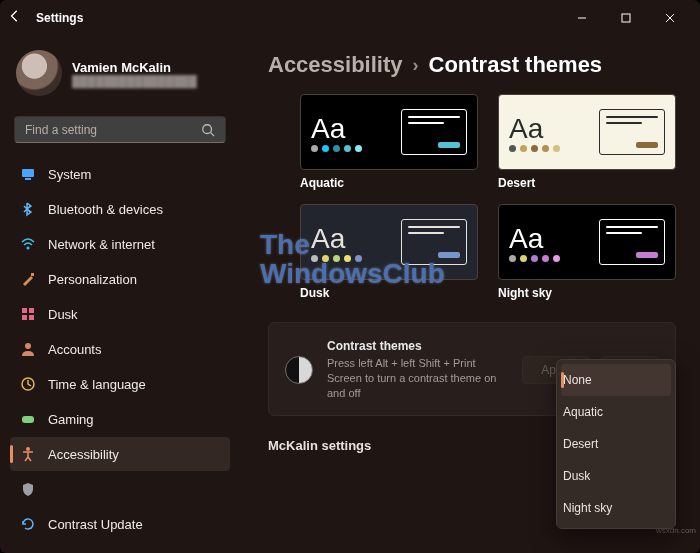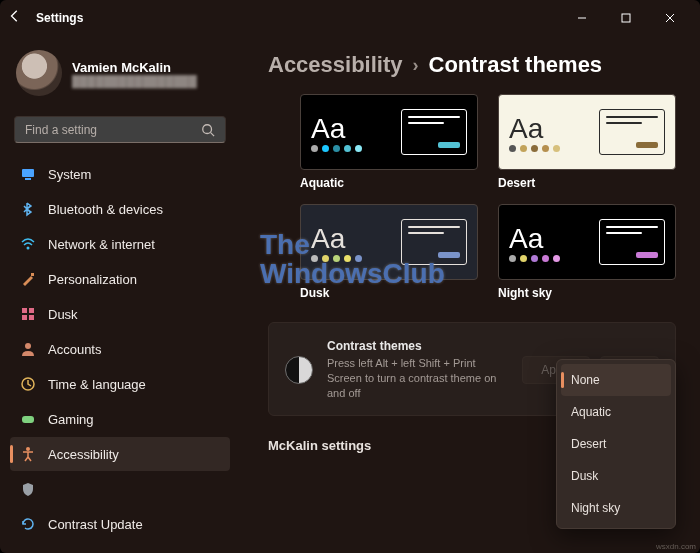--- a/index.html
+++ b/index.html
@@ -61,26 +61,26 @@
 .card .cicon { width:28px; height:28px; border-radius:50%; background:linear-gradient(90deg,#111 50%,#eee 50%); border:1px solid #777; flex:0 0 auto; }
 .card .ctext { flex:1; }
 .card .ctitle { font-size:12px; font-weight:600; margin-bottom:3px; }
 .card .cdesc { font-size:11px; color:#b1a8a3; line-height:1.35; max-width:260px; }
 .card .cbtns { display:flex; gap:10px; margin-left:auto; }
 .cbtn { height:28px; padding:0 18px; font-size:12px; color:#aba29c; background:#352b27; border:1px solid #40352f; border-radius:4px; display:flex; align-items:center; opacity:0.55; }
 
 .related { margin-top:22px; font-size:13px; font-weight:600; color:#e8e2de; }
 
 .dropdown { position:absolute; right:24px; bottom:24px; width:120px; background:#342a26; border:1px solid #463a34; border-radius:6px; padding:4px; box-shadow:0 8px 24px rgba(0,0,0,0.5); z-index:10; }
-.drop-item { height:32px; display:flex; align-items:center; padding:0 10px; font-size:12px; border-radius:4px; position:relative; color:#e9e2dd; }
+.drop-item { height:32px; display:flex; align-items:center; padding:0 2px; font-size:12px; border-radius:4px; position:relative; color:#e9e2dd; }
 .drop-item.sel { background:#433630; }
 .drop-item.sel::before { content:""; position:absolute; left:0; top:8px; bottom:8px; width:3px; background:#e88f60; border-radius:2px; }
 
 .watermark { position:absolute; left:260px; top:230px; font-size:28px; font-weight:700; color:#4b6fb0; pointer-events:none; line-height:1.05; text-shadow:0 0 3px rgba(255,255,255,0.3); z-index:5; }
-.wsx { position:absolute; right:4px; bottom:2px; font-size:8px; color:#6b625c; }
+.wsx { position:absolute; right:4px; bottom:18px; font-size:8px; color:#6b625c; }
 </style>
 </head>
 <body>
 
 <div class="window">
 
   <div class="titlebar">
     <div class="titlebar-left">
       <div class="tbtn">
         <svg viewBox="0 0 16 16">

